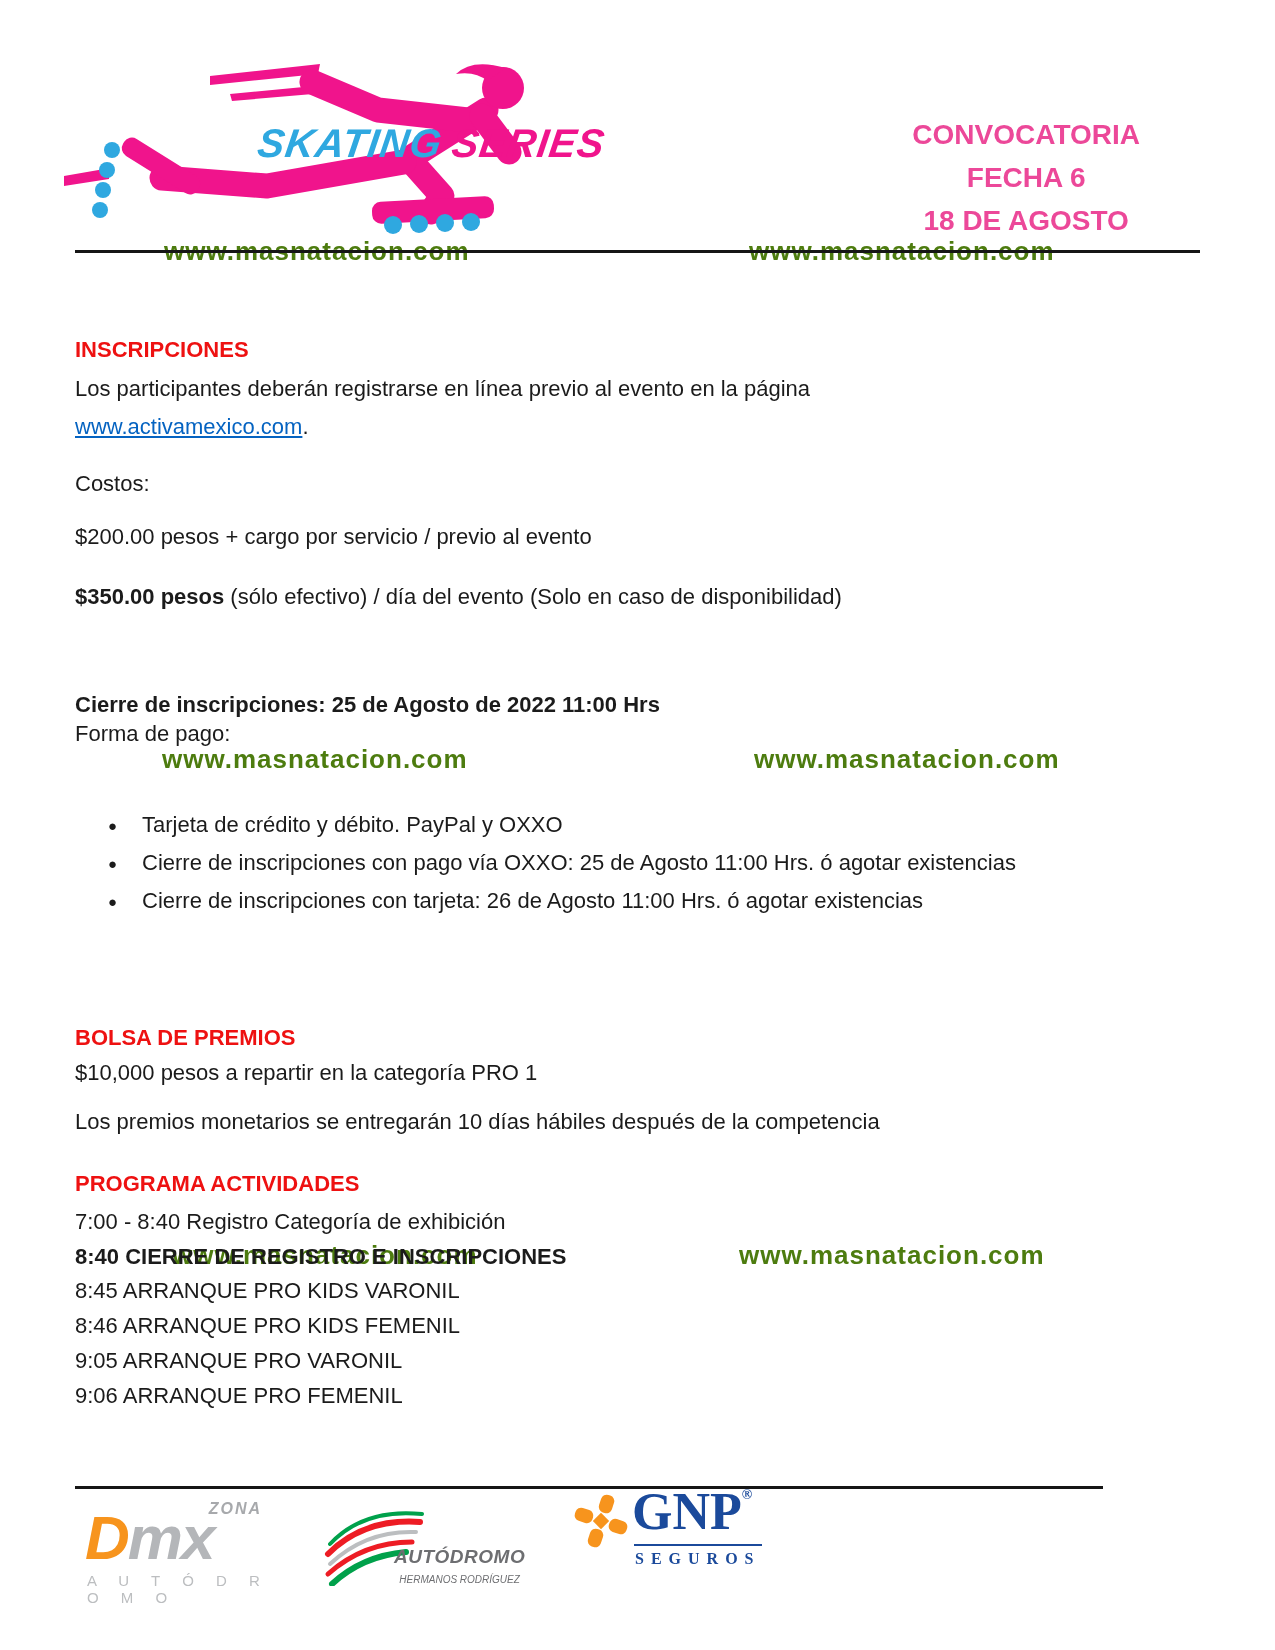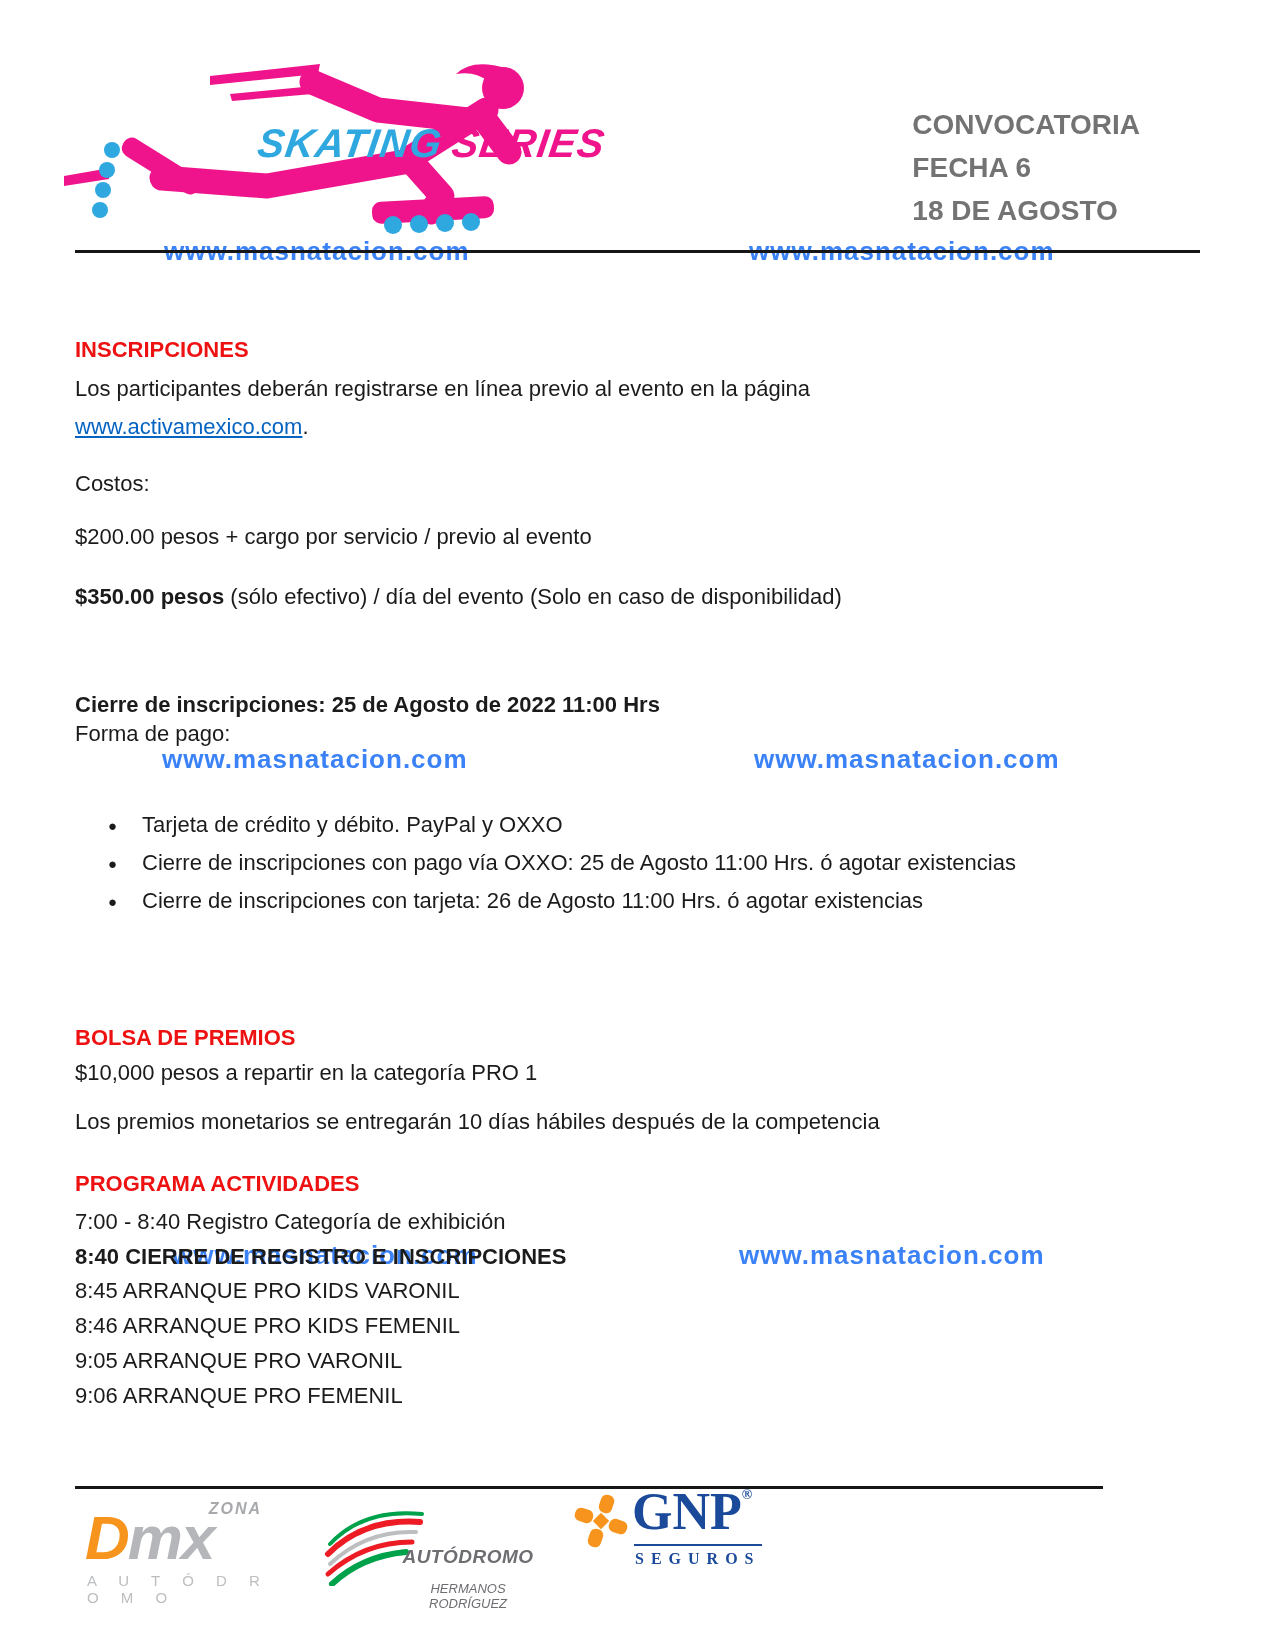--- a/index.html
+++ b/index.html
@@ -6,33 +6,33 @@
   html,body { background:#ffffff; }
   body { font-family:"Liberation Sans", sans-serif; color:#141414; }
   .page {
     position:relative; width:1275px; height:1650px; background:#ffffff;
     overflow:hidden; margin:0 auto;
   }
   .abs { position:absolute; }
 
   
   .watermark {
-    position:absolute; color:#3b82f6; font-weight:700; font-size:26px;
+    position:absolute; color:#4d7c0f; font-weight:700; font-size:26px;
     letter-spacing:1px; white-space:nowrap; user-select:none; z-index:0;padding-left:44px;
   }
 
   
   .logo-area { left:62px; top:60px; width:510px; height:175px; z-index:1; }
   .logo-text { left:258px; top:121px; z-index:2; font-style:italic; font-weight:800;
     font-size:40px; letter-spacing:1px; transform:skewX(-8deg); white-space:nowrap; }
   .logo-text .skating { color:#2fa8e0; }
   .logo-text .series { color:#f0148c; margin-left:10px; }
 
-  .header-title { right:135px; top:103px; text-align:left; font-weight:700;
-    font-size:28px; line-height:43px; color:#737373; z-index:1; }
+  .header-title { right:135px; top:113px; text-align:center; font-weight:700;
+    font-size:28px; line-height:43px; color:#ec4899; z-index:1; }
 
   .rule { position:absolute; background:#161616; z-index:1; }
   .header-rule { left:75px; top:250px; width:1125px; height:3px; }
   .footer-rule { left:75px; top:1486px; width:1028px; height:3px; }
 
   
   .bodytext { position:absolute; left:75px; font-size:22px; line-height:27px;
     color:#1b1b1b; z-index:1; white-space:nowrap; }
   .red-heading { color:#ee1111; font-weight:700; }
   .bold { font-weight:700; }
@@ -54,21 +54,21 @@
     line-height:60px; letter-spacing:-2px; }
   .dmx-word .d { color:#f7941d; }
   .dmx-word .mx { color:#b4b6b9; }
   .dmx-sub { position:absolute; left:2px; top:72px; font-style:normal; font-size:15px;
     letter-spacing:9px; color:#bcbec0; }
 
   .ahr-logo { left:322px; top:1498px; width:220px; height:110px; z-index:1; }
   .ahr-text { position:absolute; left:72px; top:48px; color:#6d6e71; font-style:italic;
     text-align:center; }
   .ahr-line1 { font-weight:800; font-size:19px; letter-spacing:0.5px; }
-  .ahr-line2 { font-size:13px; margin-top:13px; }
+  .ahr-line2 { font-size:10px; margin-top:6px; }
 
   .gnp-logo { left:572px; top:1488px; width:200px; height:100px; z-index:1; }
   .gnp-flower { position:absolute; left:0; top:4px; }
   .gnp-name { position:absolute; left:60px; top:-6px; color:#1b4a9b;
     font-family:"Liberation Serif", serif; font-weight:700; font-size:52px; }
   .gnp-reg { font-size:14px; vertical-align:30px; }
   .gnp-line { position:absolute; left:62px; top:56px; width:128px; height:2px;
     background:#1b4a9b; }
   .gnp-seguros { position:absolute; left:63px; top:62px; color:#1b4a9b; font-size:16px;
     font-weight:700; letter-spacing:7px; font-family:"Liberation Serif", serif; }

